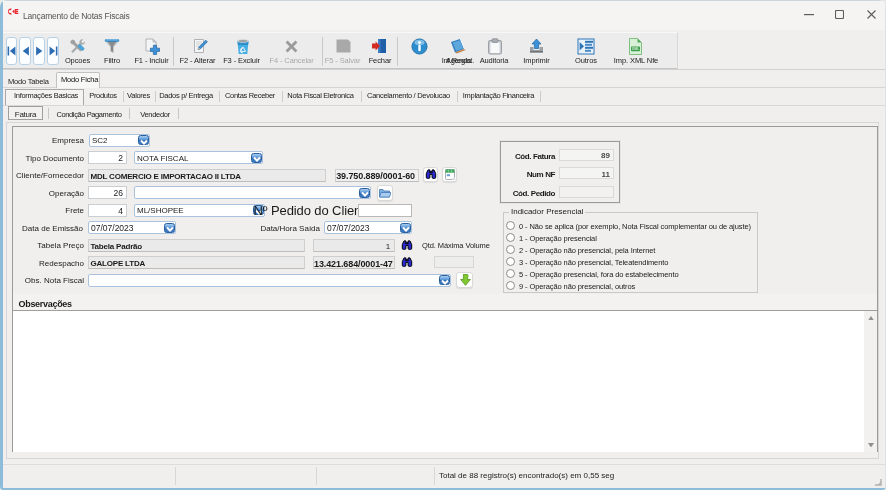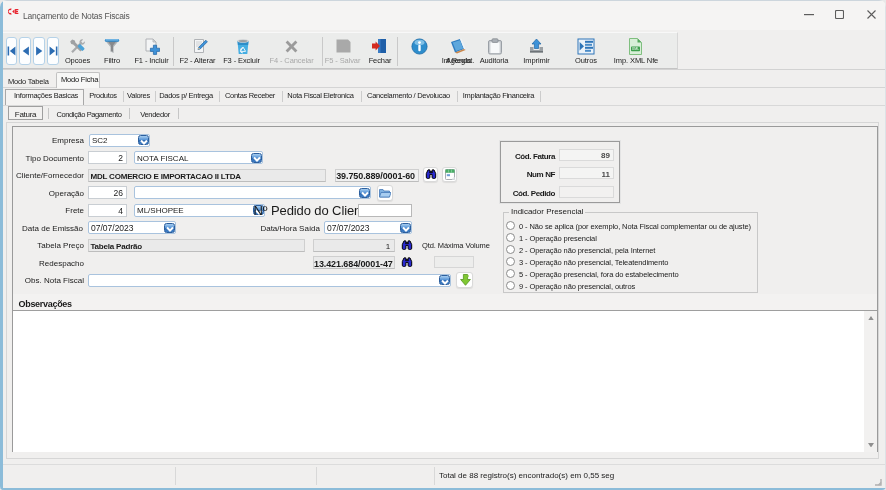--- a/index.html
+++ b/index.html
@@ -309,20 +309,21 @@
 
 <div class="rlbl" style="left:0px;top:241px;width:84px;">Tabela Preço</div>
 <div class="gray" style="left:88px;top:238.5px;width:217px;height:13px;padding:2px 0 0 1.5px;">Tabela Padrão</div>
 <div class="gray" style="left:313px;top:238.5px;width:82px;height:13px;padding:2px 4px 0 0;text-align:right;font-weight:normal;">1</div>
 <svg class="ab" style="left:401px;top:239.5px;" width="12" height="11" viewBox="0 0 12 11">
       <path d="M3 0.9 L4.9 0.9 L4.9 4 L5.2 4 L5.2 2.6 L6.8 2.6 L6.8 4 L7.1 4 L7.1 0.9 L9 0.9 L10.7 4.6 L10.7 8.2 A1.2 1.2 0 0 1 9.5 9.4 L8.3 9.4 A1.2 1.2 0 0 1 7.1 8.2 L7.1 5.4 L4.9 5.4 L4.9 8.2 A1.2 1.2 0 0 1 3.7 9.4 L2.5 9.4 A1.2 1.2 0 0 1 1.3 8.2 L1.3 4.6 Z" fill="#2a2ad0" stroke="#000" stroke-width="1" stroke-linejoin="round"></path>
     </svg>
 <div class="lbl" style="left:422px;top:241px;font-size:7.5px;letter-spacing:-0.1px;">Qtd. Máxima Volume</div>
 
 <div class="rlbl" style="left:0px;top:258.5px;width:84px;">Redespacho</div>
+<div class="gray" style="left:88px;top:256px;width:217px;height:13px;padding:2px 0 0 1.5px;">GALOPE LTDA</div>
 <div class="gray" style="left:313px;top:256px;width:82px;height:13px;padding:1.5px 3px 0 0;text-align:right;font-size:9px;letter-spacing:-0.1px;">13.421.684/0001-47</div>
 <svg class="ab" style="left:401px;top:257px;" width="12" height="11" viewBox="0 0 12 11">
       <path d="M3 0.9 L4.9 0.9 L4.9 4 L5.2 4 L5.2 2.6 L6.8 2.6 L6.8 4 L7.1 4 L7.1 0.9 L9 0.9 L10.7 4.6 L10.7 8.2 A1.2 1.2 0 0 1 9.5 9.4 L8.3 9.4 A1.2 1.2 0 0 1 7.1 8.2 L7.1 5.4 L4.9 5.4 L4.9 8.2 A1.2 1.2 0 0 1 3.7 9.4 L2.5 9.4 A1.2 1.2 0 0 1 1.3 8.2 L1.3 4.6 Z" fill="#2a2ad0" stroke="#000" stroke-width="1" stroke-linejoin="round"></path>
     </svg>
 <div class="ab" style="left:433.5px;top:256px;width:40px;height:12px;background:#ededec;border:1px solid #d6d6d6;"></div>
 
 <div class="rlbl" style="left:0px;top:276px;width:84px;">Obs. Nota Fiscal</div>
 <div class="combo" style="left:88px;top:273.5px;width:363px;height:13px;">
       <div class="carrow" style="right:0.5px;">
         <svg width="10" height="7" viewBox="0 0 10 7">

